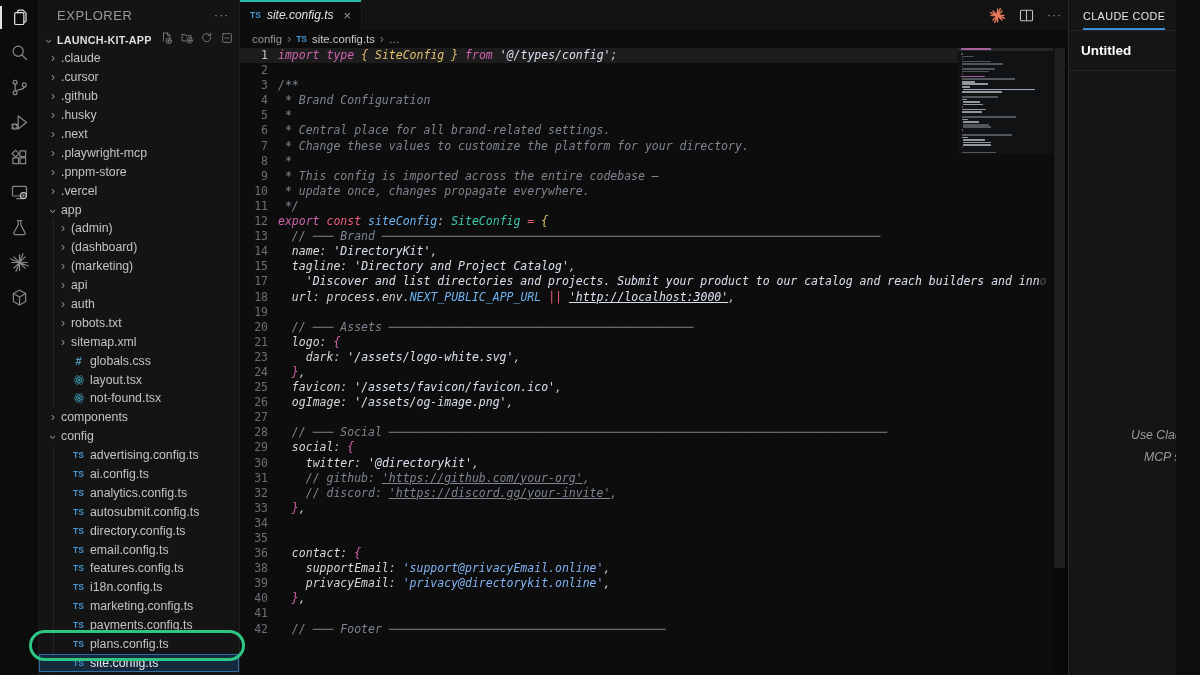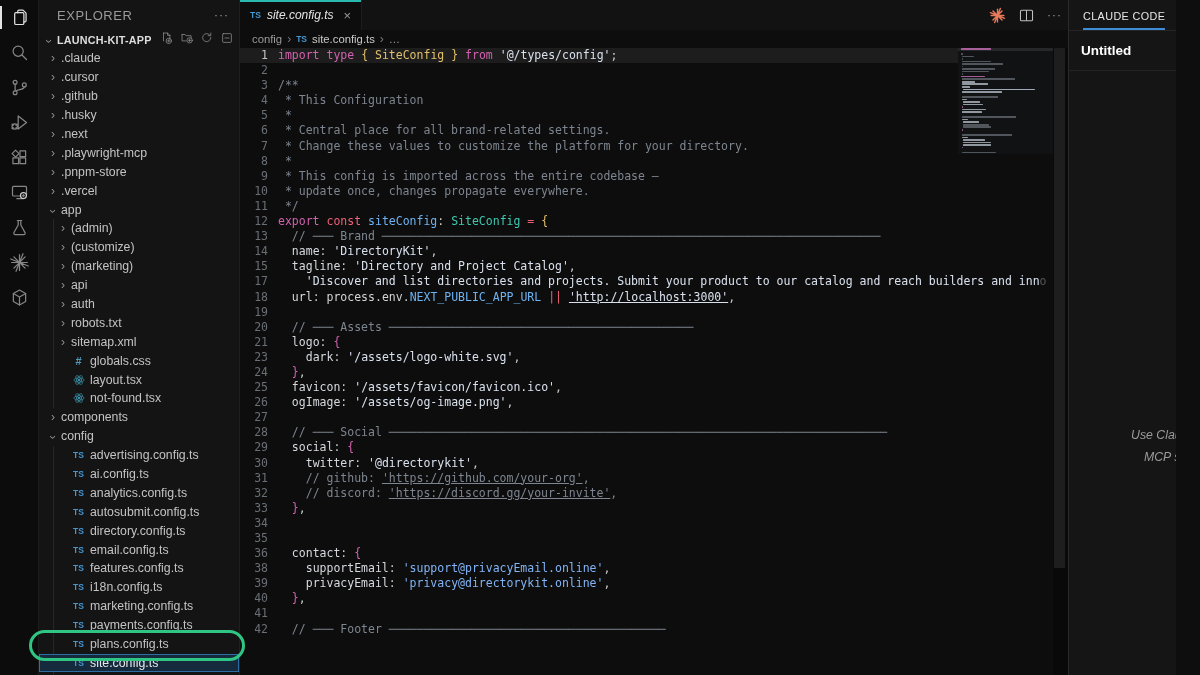--- a/index.html
+++ b/index.html
@@ -50,21 +50,21 @@
   .breadcrumbs { height:18px; display:flex; align-items:center; padding-left:12px; font-size:11.3px; color:#9a9a9a; gap:5px; }
   .bc-sep { color:#777; font-size:12px; }
   .bc-file { color:#c9c9c9; }
 
   
   .codearea { position:absolute; left:0; top:48px; right:22px; bottom:0; overflow:hidden; font-family:"DejaVu Sans Mono", monospace; font-size:11.5px; line-height:15.1px; }
   .code-line { position:relative; height:15.1px; white-space:pre; display:flex; }
   .code-line.current { background:#1d1d1d; }
   .ln { width:38px; text-align:right; padding-right:10px; color:#6a6f76; flex:none; user-select:none; }
   .code-line.current .ln { color:#c3c3c3; }
-  .lc { flex:1; overflow:hidden; }
+  .lc { flex:1; overflow:hidden;font-style:italic; }
   .c-kw { color:#d162ae; } .c-red { color:#ef6077; } .c-blue { color:#6db3f2; }
   .c-teal { color:#3dc9b0; } .c-gold { color:#e2c06c; } .c-str { color:#d9e1ee; }
   .c-strb { color:#82b4f5; } .c-cmt { color:#7d8590; } .c-prop { color:#d6d9de; }
   .c-punc { color:#c8c8c8; } .c-plain { color:#d4d4d4; }
   .und { text-decoration:underline; }
   .dim { opacity:.32; }
 
   
   .minimap { position:absolute; top:48px; right:15px; width:95px; background:#111214; }
   .mm-line { position:relative; height:1.6px; margin-bottom:.95px; }
@@ -221,21 +221,21 @@
         <div class="trow d1">
           <span class="chev exp">›</span>
           <span>app</span>
         </div>
         <div class="trow d2">
           <span class="chev">›</span>
           <span>(admin)</span>
         </div>
         <div class="trow d2">
           <span class="chev">›</span>
-          <span>(customize)</span>
+          <span>(dashboard)</span>
         </div>
         <div class="trow d2">
           <span class="chev">›</span>
           <span>(marketing)</span>
         </div>
         <div class="trow d2">
           <span class="chev">›</span>
           <span>api</span>
         </div>
         <div class="trow d2">
@@ -407,21 +407,21 @@
       <span class="bc-sep">›</span>
       <span class="ts-badge">TS</span>
       <span class="bc-file">site.config.ts</span>
       <span class="bc-sep">›</span>
       <span>…</span>
     </div>
     <div class="codearea" id="codearea">
         <div class="code-line current"><span class="ln">1</span><span class="lc"><span class="c-kw">import</span><span class="c-plain"> </span><span class="c-kw">type</span><span class="c-plain"> </span><span class="c-gold">{</span><span class="c-plain"> </span><span class="c-gold">SiteConfig</span><span class="c-plain"> </span><span class="c-gold">}</span><span class="c-plain"> </span><span class="c-kw">from</span><span class="c-plain"> </span><span class="c-str">'@/types/config'</span><span class="c-punc">;</span></span></div>
         <div class="code-line"><span class="ln">2</span><span class="lc"></span></div>
         <div class="code-line"><span class="ln">3</span><span class="lc"><span class="c-cmt">/**</span></span></div>
-        <div class="code-line"><span class="ln">4</span><span class="lc"><span class="c-cmt"> * This Configuration</span></span></div>
+        <div class="code-line"><span class="ln">4</span><span class="lc"><span class="c-cmt"> * Brand Configuration</span></span></div>
         <div class="code-line"><span class="ln">5</span><span class="lc"><span class="c-cmt"> *</span></span></div>
         <div class="code-line"><span class="ln">6</span><span class="lc"><span class="c-cmt"> * Central place for all brand-related settings.</span></span></div>
         <div class="code-line"><span class="ln">7</span><span class="lc"><span class="c-cmt"> * Change these values to customize the platform for your directory.</span></span></div>
         <div class="code-line"><span class="ln">8</span><span class="lc"><span class="c-cmt"> *</span></span></div>
         <div class="code-line"><span class="ln">9</span><span class="lc"><span class="c-cmt"> * This config is imported across the entire codebase —</span></span></div>
         <div class="code-line"><span class="ln">10</span><span class="lc"><span class="c-cmt"> * update once, changes propagate everywhere.</span></span></div>
         <div class="code-line"><span class="ln">11</span><span class="lc"><span class="c-cmt"> */</span></span></div>
         <div class="code-line"><span class="ln">12</span><span class="lc"><span class="c-kw">export</span><span class="c-plain"> </span><span class="c-red">const</span><span class="c-plain"> </span><span class="c-blue">siteConfig</span><span class="c-punc">:</span><span class="c-plain"> </span><span class="c-teal">SiteConfig</span><span class="c-plain"> </span><span class="c-red">=</span><span class="c-plain"> </span><span class="c-gold">{</span></span></div>
         <div class="code-line"><span class="ln">13</span><span class="lc"><span class="c-plain">  </span><span class="c-cmt">// ─── Brand ────────────────────────────────────────────────────────────────────────</span></span></div>
         <div class="code-line"><span class="ln">14</span><span class="lc"><span class="c-plain">  </span><span class="c-prop">name</span><span class="c-punc">:</span><span class="c-plain"> </span><span class="c-str">'DirectoryKit'</span><span class="c-punc">,</span></span></div>

